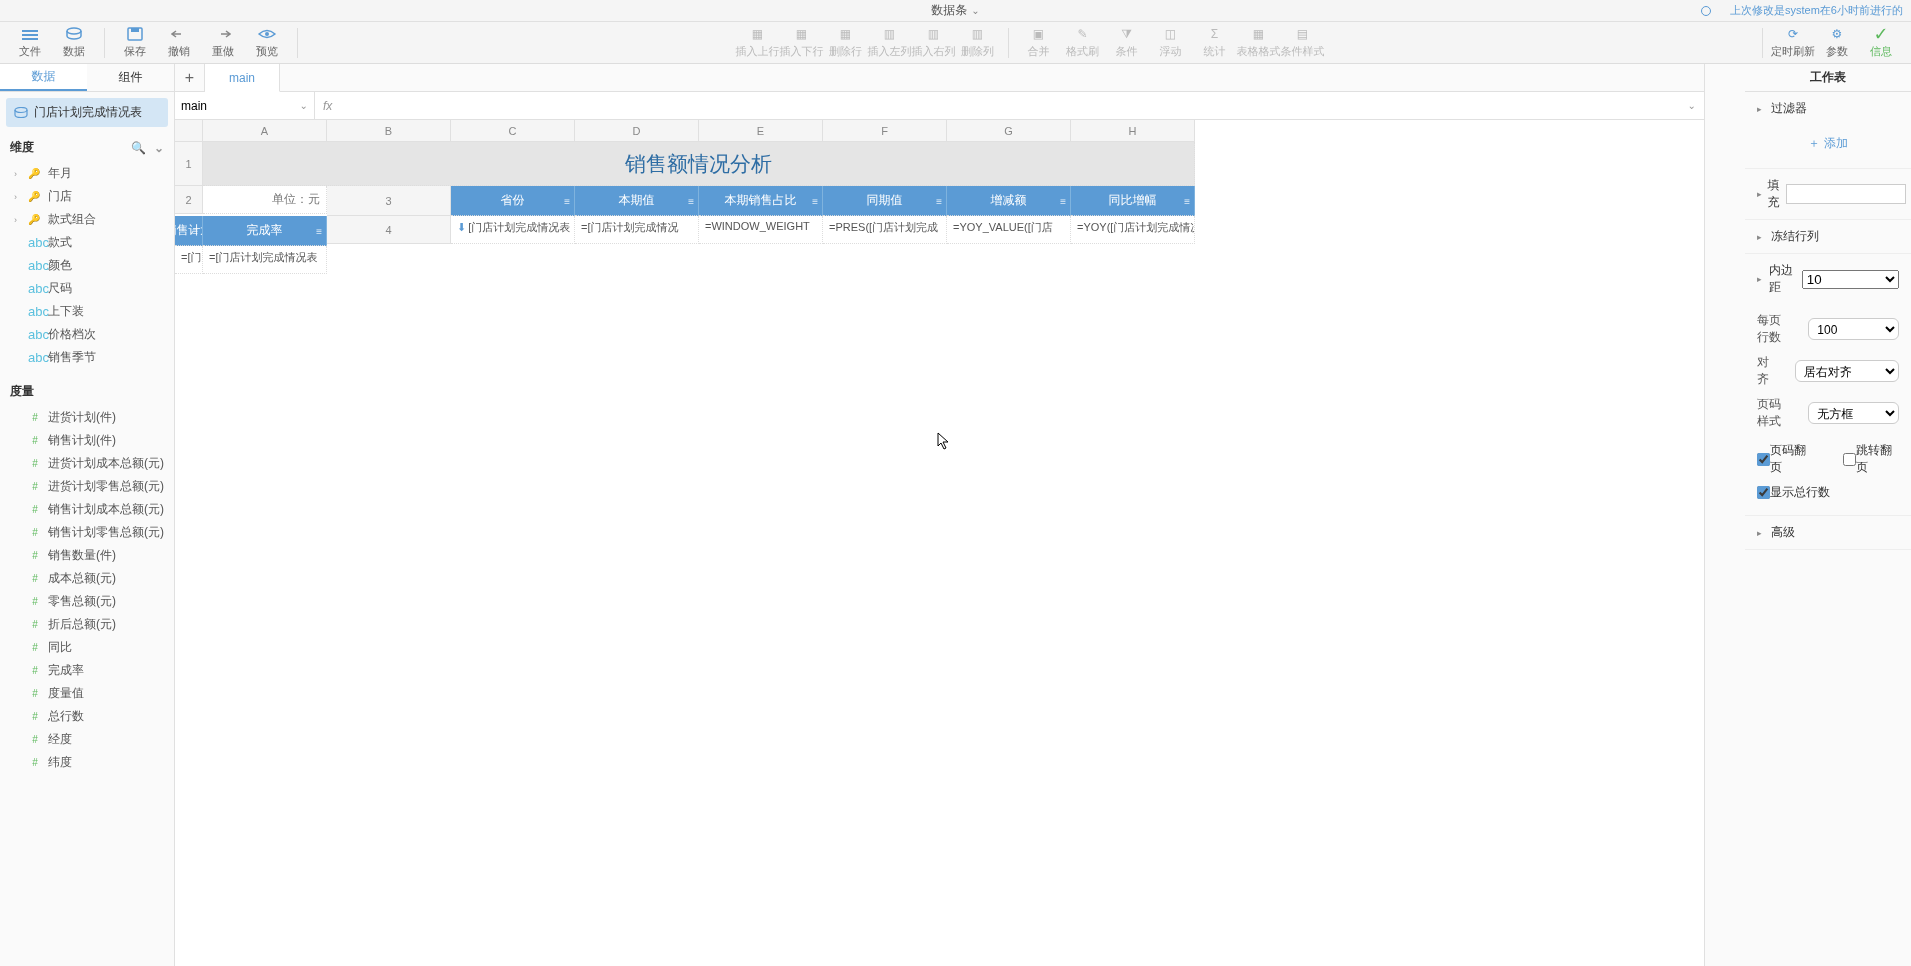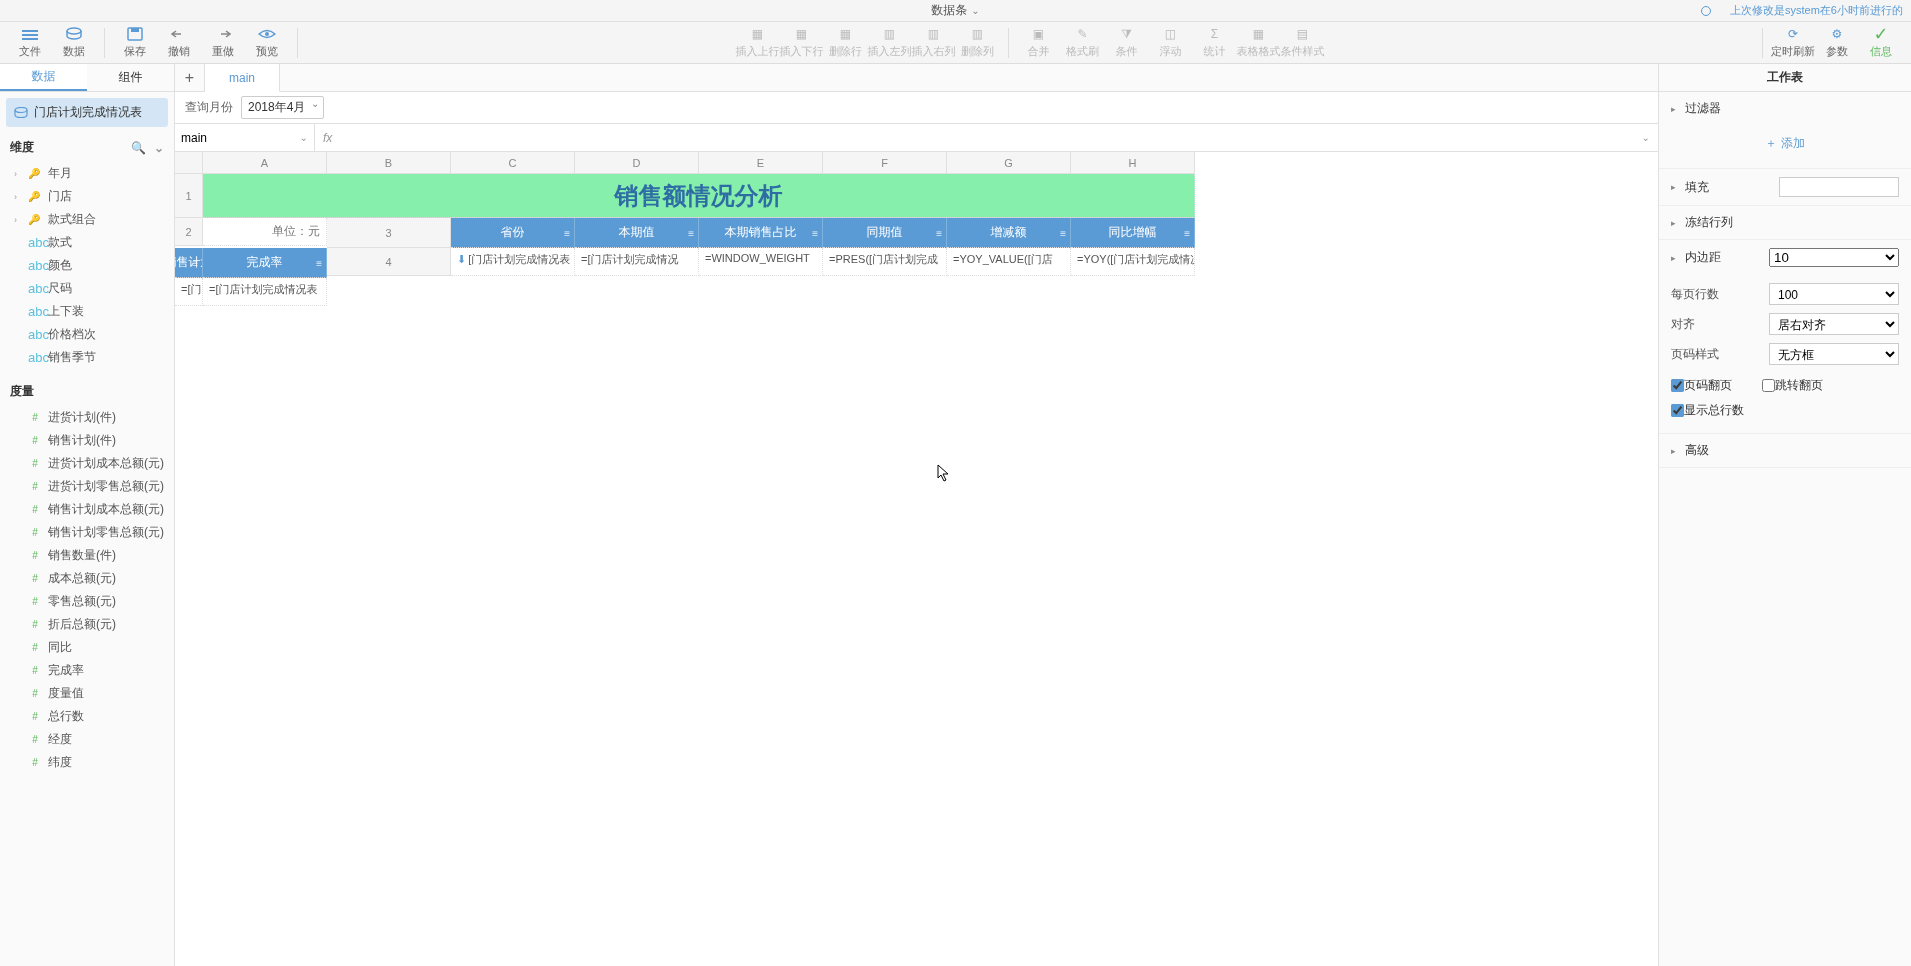--- a/index.html
+++ b/index.html
@@ -66,41 +66,41 @@
 
 .grid-wrap { flex: 1; overflow: auto; position: relative; }
 .grid { display: grid; grid-template-columns: 28px repeat(8, 124px); }
 .colhead, .rowhead, .corner { background: #f5f5f5; border-right: 1px solid #e0e0e0; border-bottom: 1px solid #e0e0e0; display: flex; align-items: center; justify-content: center; font-size: 11px; color: #888; height: 22px; }
 .rowhead { height: auto; }
 .cell { border-right: 1px dotted #ddd; border-bottom: 1px dotted #ddd; padding: 4px 6px; font-size: 12px; overflow: hidden; white-space: nowrap; text-overflow: clip; }
 .r1 { height: 44px; }
 .r2 { height: 28px; }
 .r3 { height: 30px; }
 .r4 { height: 28px; }
-.title-cell { grid-column: 2 / span 8; display: flex; align-items: center; justify-content: center; font-size: 24px; font-weight: bold; color: #2e6da4; background: #86efac; border-right: 1px dotted #ddd; border-bottom: 1px dotted #ddd; }
+.title-cell { grid-column: 2 / span 8; display: flex; align-items: center; justify-content: center; font-size: 21px; font-weight: normal; color: #2e6da4; background: #e5e5e5; border-right: 1px dotted #ddd; border-bottom: 1px dotted #ddd; }
 .desc-cell { grid-column: 2 / span 7; color: #777; font-size: 12px; display: flex; align-items: center; }
 .unit-cell { text-align: right; color: #777; font-size: 12px; display: flex; align-items: center; justify-content: flex-end; }
 .th { background: #5b9bd5; color: #fff; display: flex; align-items: center; justify-content: center; position: relative; border-right: 1px solid #7fb3de; }
 .th .menu { position: absolute; right: 4px; top: 50%; transform: translateY(-50%); font-size: 10px; opacity: 0.8; }
 .formula-cell { color: #555; font-size: 11px; }
 .formula-cell .sort { color: #5b9bd5; margin-right: 2px; font-size: 11px; }
 
 .cursor-arrow { position: absolute; left: 762px; top: 312px; width: 14px; height: 18px; pointer-events: none; z-index: 100; }
 
 
-.right { width: 253px; background: #fafafa; border-left: 1px solid #e0e0e0; display: flex; flex-direction: column; }
+.right { width: 207px; background: #fafafa; border-left: 1px solid #e0e0e0; display: flex; flex-direction: column; padding-left: 40px; }
 .right-head { height: 28px; display: flex; align-items: center; justify-content: center; font-size: 12px; font-weight: bold; border-bottom: 1px solid #e0e0e0; }
 .rp-section { border-bottom: 1px solid #eee; }
 .rp-title { padding: 8px 12px; font-size: 12px; display: flex; align-items: center; gap: 6px; cursor: pointer; }
 .rp-title .arr { font-size: 9px; color: #888; width: 8px; }
 .rp-body { padding: 4px 12px 10px 12px; }
 .add-link { color: #5b9bd5; display: flex; align-items: center; justify-content: center; gap: 4px; padding: 6px; cursor: pointer; font-size: 12px; }
 .rp-row { display: flex; align-items: center; justify-content: space-between; padding: 4px 0; font-size: 12px; gap: 19px; }
 .rp-row .lbl { color: #555; }
-.rp-row input[type=text], .rp-row select { width: 130px; border: 1px solid #ccc; border-radius: 0; padding: 3px 4px; font-size: 12px; background: #fff; }
+.rp-row input[type=text], .rp-row select { width: 130px; border: 1px solid #ccc; border-radius: 6px; padding: 3px 4px; font-size: 12px; background: #fff; }
 .rp-row select { height: 22px; }
 .rp-chk { display: flex; align-items: center; font-size: 12px; padding: 4px 0; }
 .rp-chk input { accent-color: #5b9bd5; }
 .rp-inline { display: flex; gap: 30px; padding-top: 4px; }
 
 svg { display: block; }
 </style>
 </head>
 <body>
 
@@ -403,24 +403,20 @@
             <span class="ficon num">#</span>
             <span>纬度</span>
           </li>
         </ul>
     </div>
 
     <div class="center">
       <div class="tabs-row">
         <div class="tab-add">+</div>
         <div class="tab active">main</div>
-      </div>
-      <div class="query-row">
-        <span class="qlbl">查询月份</span>
-        <span class="combo">2018年4月</span>
       </div>
       <div class="name-fx-row">
         <div class="name-box">
           <input value="main" style="">
           <span class="dd">⌄</span>
         </div>
         <div class="fx-box">
           <span class="fx">fx</span>
           <input style="">
           <span class="dd">⌄</span>

